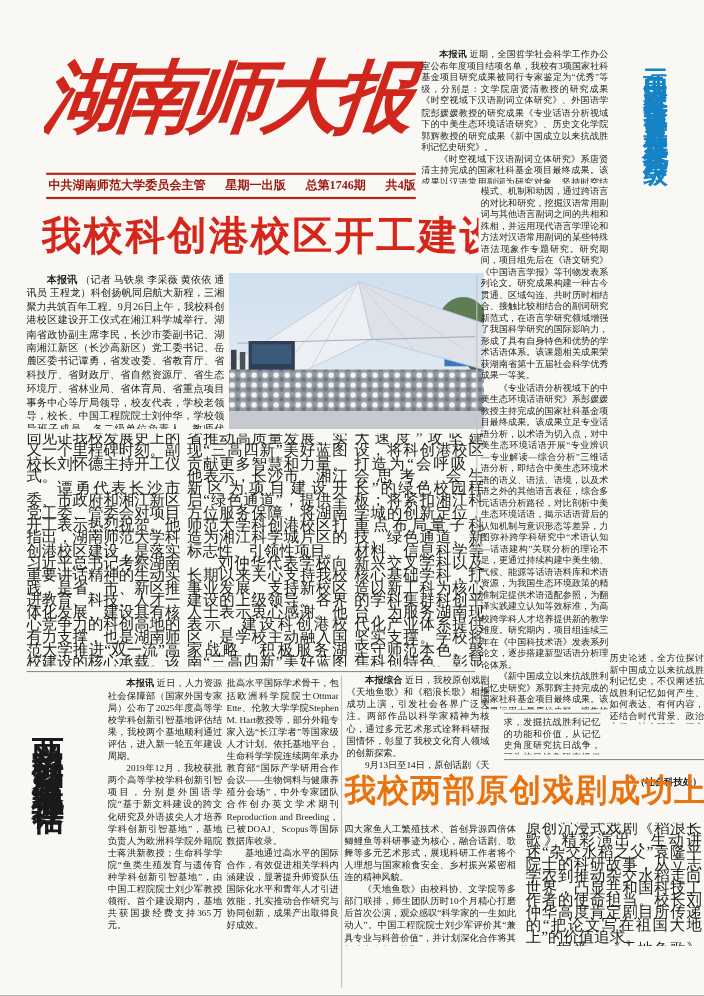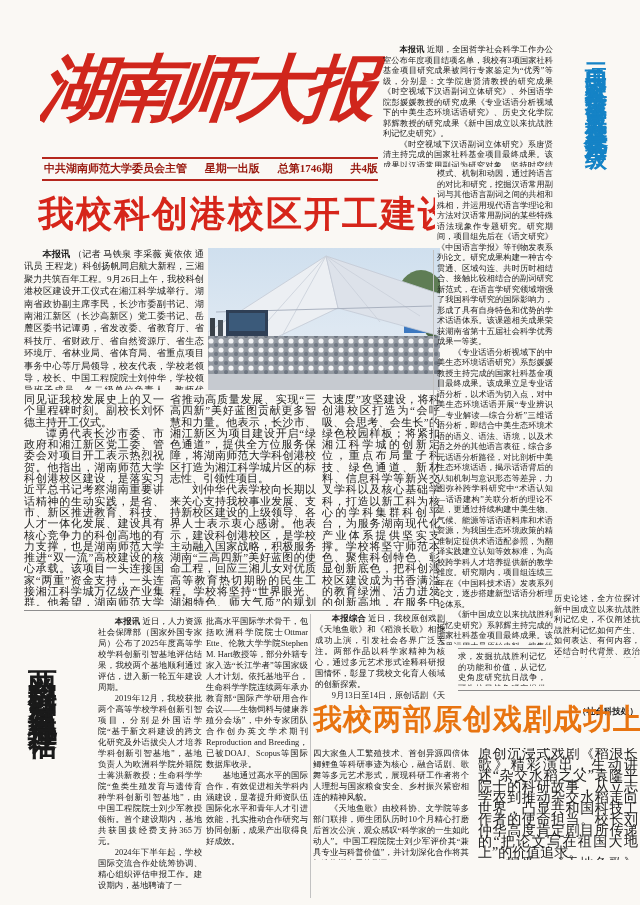--- a/index.html
+++ b/index.html
@@ -19,21 +19,21 @@
   #vert-headline{writing-mode:vertical-rl;text-orientation:upright;
     font-size:22px;font-weight:700;color:#1583c6;letter-spacing:4px;
     font-family:"Liberation Sans",sans-serif;line-height:80px;text-align:left;}
   #vert-headline .hollow{color:transparent;-webkit-text-stroke:1.2px #1583c6;}
   #base-vert-headline{writing-mode:vertical-rl;text-orientation:upright;
     font-size:29px;font-weight:900;color:#1a1a1a;letter-spacing:5px;line-height:33px;
     font-family:"Liberation Serif",serif;}
   #drama-headline{font-size:29px;font-weight:700;color:#e87410;letter-spacing:1px;
     font-family:"Liberation Sans",sans-serif;text-align:center;line-height:42px;white-space:nowrap;}
   
-  .body-txt{font-size:11px;line-height:11.3px;text-align:justify;color:#202020;}
+  .body-txt{font-size:14px;line-height:11.3px;text-align:justify;color:#202020;}
   .lede-txt{font-size:9.2px;line-height:12.4px;}
   .small-txt{font-size:8.2px;line-height:10.5px;}
   .para{margin:0;text-indent:2em;text-align:justify;}
   .para.ni{text-indent:0;}
   .tail{float:right;font-weight:700;}
   .attr-block{font-weight:700;text-align:right;font-size:8.6px;margin-top:44px;}
   .rule-h{position:absolute;height:1px;background:#8d8d8d;}
   .rule-v{position:absolute;width:1px;background:#c2c2c2;}
 </style>
 </head>
@@ -137,21 +137,20 @@
   <div class="rule-h" style="left:24px;top:610px;width:408px;"></div>
   <div class="rule-v" style="left:310px;top:614px;height:284px;"></div>
   <div class="rule-h" style="left:458px;top:690px;width:182px;"></div>
 
   <div class="abs" style="left:26px;top:648px;width:68px;height:250px;">
     <div id="base-vert-headline">两学科创新引智基地通过评估</div>
   </div>
   <div class="abs body-txt" style="left:98px;top:616px;width:104px;height:286px;font-size:8.4px;line-height:11px;">
       <p class="para"><b>本报讯 </b>近日，人力资源社会保障部（国家外国专家局）公布了2025年度高等学校学科创新引智基地评估结果，我校两个基地顺利通过评估，进入新一轮五年建设周期。</p>
       <p class="para">2019年12月，我校获批两个高等学校学科创新引智项目，分别是外国语学院“基于新文科建设的跨文化研究及外语拔尖人才培养学科创新引智基地”，基地负责人为欧洲科学院外籍院士蒋洪新教授；生命科学学院“鱼类生殖发育与遗传育种学科创新引智基地”，由中国工程院院士刘少军教授领衔。首个建设期内，基地共获国拨经费支持365万元。</p>
-      <p class="para">2024年下半年起，学校国际交流合作处统筹协调、精心组织评估申报工作。建设期内，基地聘请了一</p>
     </div>
   <div class="abs body-txt" style="left:206px;top:616px;width:102px;height:286px;font-size:8.4px;line-height:11px;">
       <p class="para ni">批高水平国际学术骨干，包括欧洲科学院院士Ottmar Ette、伦敦大学学院Stephen M. Hart教授等，部分外籍专家入选“长江学者”等国家级人才计划。依托基地平台，生命科学学院连续两年承办教育部“国际产学研用合作会议——生物饲料与健康养殖分会场”，中外专家团队合作创办英文学术期刊Reproduction and Breeding，已被DOAJ、Scopus等国际数据库收录。</p>
       <p class="para">基地通过高水平的国际合作，有效促进相关学科内涵建设，显著提升师资队伍国际化水平和青年人才引进效能，扎实推动合作研究与协同创新，成果产出取得良好成效。</p>
     </div>
 
   <div class="abs body-txt" style="left:315px;top:613px;width:130px;height:86px;font-size:8.4px;line-height:11px;">
       <p class="para"><b>本报综合 </b>近日，我校原创戏剧《天地鱼歌》和《稻浪长歌》相继成功上演，引发社会各界广泛关注。两部作品以科学家精神为核心，通过多元艺术形式诠释科研报国情怀，彰显了我校文化育人领域的创新探索。</p>
       <p class="para">9月13日至14日，原创话剧《天地鱼歌》在长沙芙蓉国剧场公演，生动再现我国著名鱼类繁殖生理学家刘筠院士的科研人生。该剧以刘筠院士攻克</p>
     </div>

